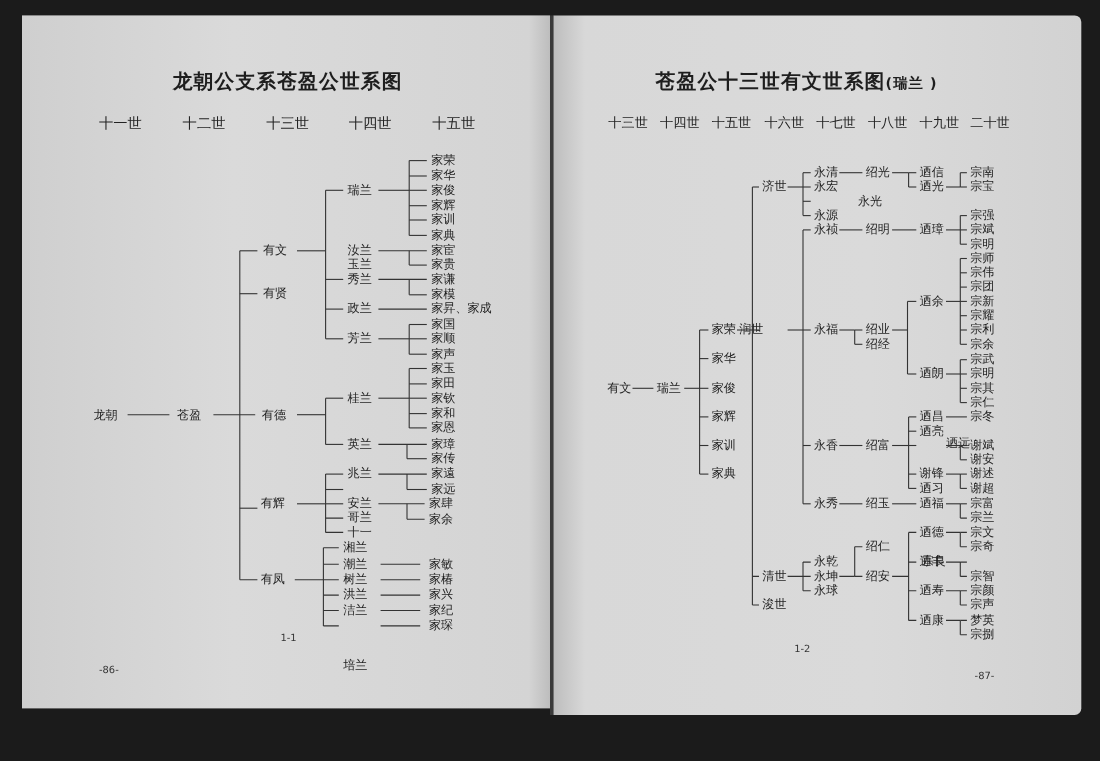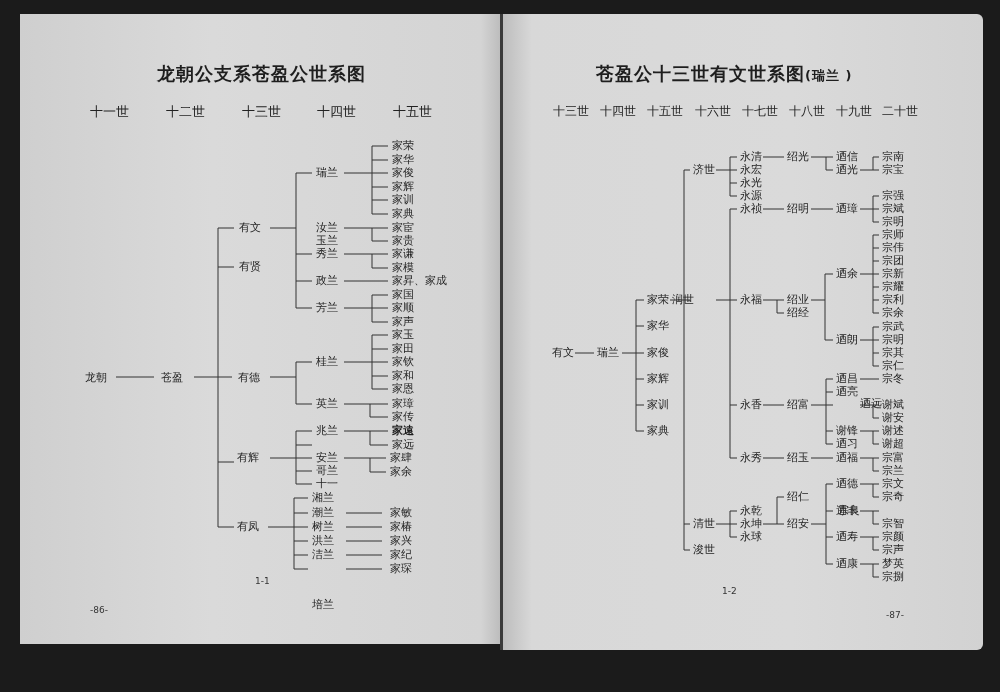--- a/index.html
+++ b/index.html
@@ -70,21 +70,21 @@
 <div class="n" style="left:392px;top:288px;">家国</div>
 <div class="n" style="left:392px;top:301px;">家顺</div>
 <div class="n" style="left:392px;top:315px;">家声</div>
 <div class="n" style="left:392px;top:328px;">家玉</div>
 <div class="n" style="left:392px;top:342px;">家田</div>
 <div class="n" style="left:392px;top:355px;">家钦</div>
 <div class="n" style="left:392px;top:369px;">家和</div>
 <div class="n" style="left:392px;top:382px;">家恩</div>
 <div class="n" style="left:392px;top:397px;">家璋</div>
 <div class="n" style="left:392px;top:410px;">家传</div>
-<div class="n" style="left:392px;top:424px;font-weight:bold;">家遠</div>
+<div class="n" style="left:392px;top:424px;">家遠</div>
 <div class="n" style="left:392px;top:438px;">家远</div>
 <div class="n" style="left:390px;top:451px;">家肆</div>
 <div class="n" style="left:390px;top:465px;">家余</div>
 <div class="n" style="left:390px;top:506px;">家敏</div>
 <div class="n" style="left:390px;top:520px;">家椿</div>
 <div class="n" style="left:390px;top:534px;">家兴</div>
 <div class="n" style="left:390px;top:548px;">家纪</div>
 <div class="n" style="left:390px;top:562px;text-align:center;">家琛</div>
 
 <div class="pg" style="left:255px;top:576px;">1-1</div>
@@ -109,21 +109,21 @@
 <div class="n" style="left:647px;top:398px;">家训</div>
 <div class="n" style="left:647px;top:424px;">家典</div>
 
 <div class="n" style="left:693px;top:163px;">济世</div>
 <div class="n" style="left:672px;top:293px;">润世</div>
 <div class="n" style="left:693px;top:517px;">清世</div>
 <div class="n" style="left:693px;top:543px;">浚世</div>
 
 <div class="n" style="left:740px;top:150px;">永清</div>
 <div class="n" style="left:740px;top:163px;">永宏</div>
-<div class="n" style="left:740px;top:176px;">永光</div>
+<div class="n" style="left:780px;top:176px;">永光</div>
 <div class="n" style="left:740px;top:189px;">永源</div>
 <div class="n" style="left:740px;top:202px;">永祯</div>
 <div class="n" style="left:740px;top:293px;">永福</div>
 <div class="n" style="left:740px;top:398px;">永香</div>
 <div class="n" style="left:740px;top:451px;">永秀</div>
 <div class="n" style="left:740px;top:504px;">永乾</div>
 <div class="n" style="left:740px;top:517px;">永坤</div>
 <div class="n" style="left:740px;top:530px;">永球</div>
 
 <div class="n" style="left:787px;top:150px;">绍光</div>

